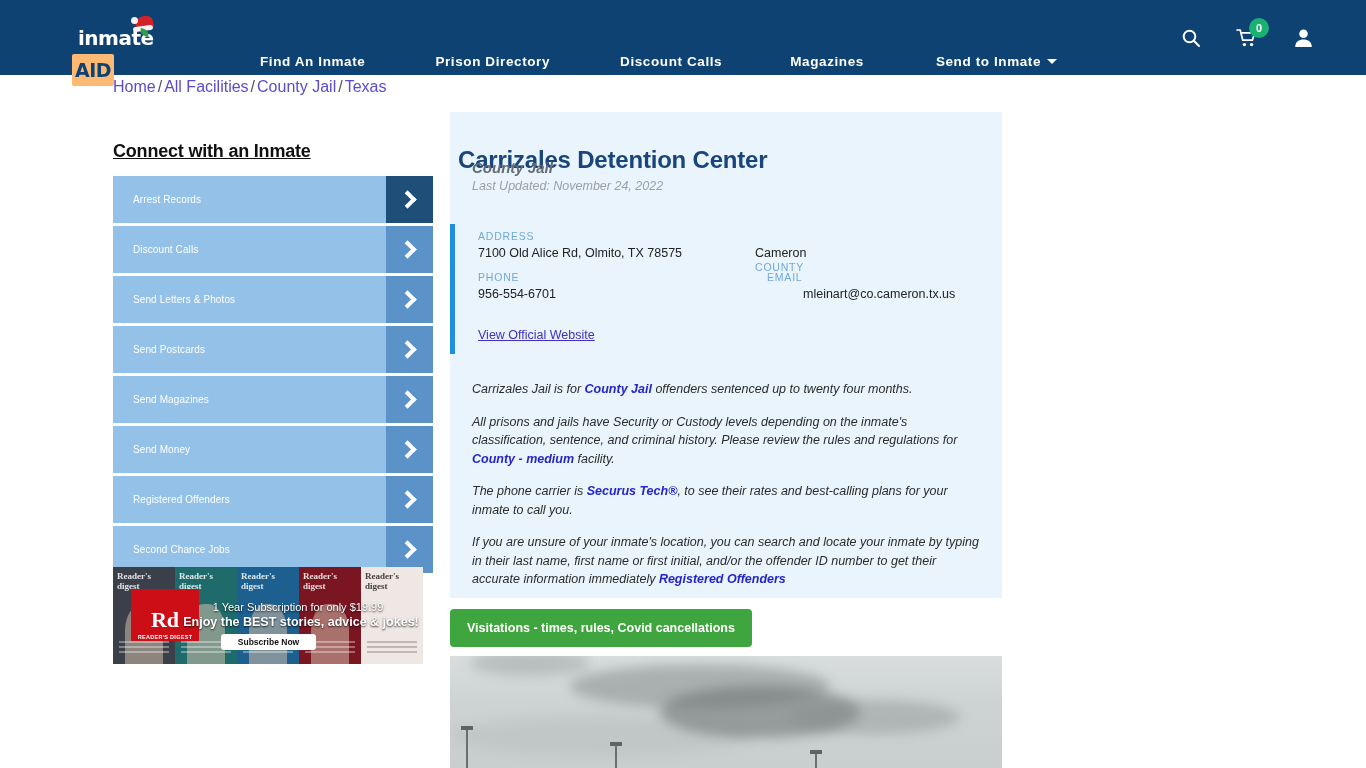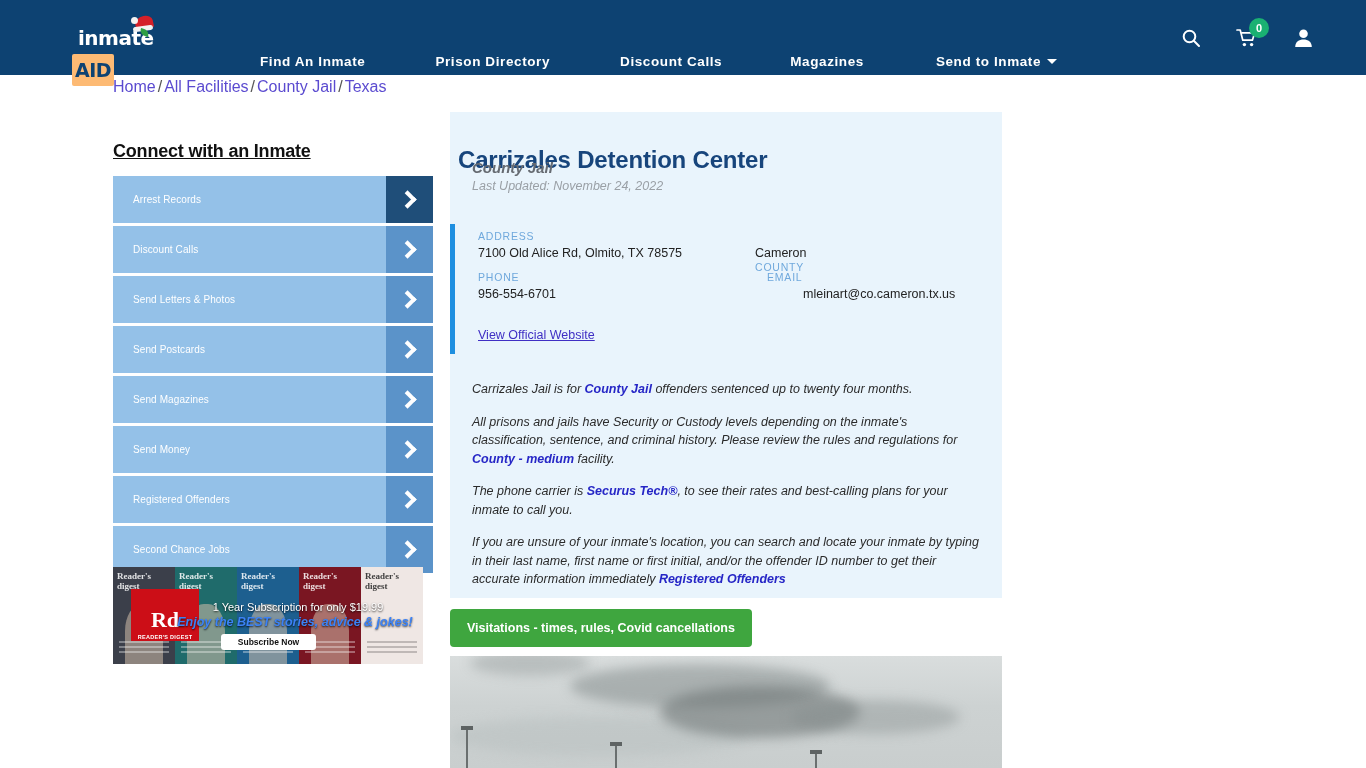--- a/index.html
+++ b/index.html
@@ -180,24 +180,23 @@
   .ad-rd .big { color: #fff; font-size: 22px; font-weight: bold;
     font-family: "Liberation Serif", serif; line-height: 20px; }
   .ad-rd .sm { color: #fff; font-size: 5.5px; font-weight: bold;
     letter-spacing: .3px; margin-top: 4px; text-align: center; line-height: 7px; }
   .ad-copy1 {
     position: absolute; left: 60px; top: 34px; width: 250px;
     color: #ffffff; font-size: 11px; font-weight: normal; text-align: center;
     text-shadow: 0 1px 2px rgba(0,0,0,.8);
   }
   .ad-copy2 {
-    position: absolute; left: 52px; top: 48px; width: 260px;
-    color: #3b82f6; font-size: 12.5px; font-weight: bold; text-align: center;
+    position: absolute; left: 58px; top: 48px; width: 260px;
+    color: #ffffff; font-size: 12.5px; font-weight: bold; text-align: center;
     text-shadow: 0 1px 2px rgba(0,0,0,.8);
-    font-style: italic;
   }
   .ad-cta {
     position: absolute; left: 108px; top: 67px;
     width: 95px; height: 16px; background: #ffffff;
     border-radius: 3px; color: #111111;
     font-size: 8.5px; font-weight: bold;
     display: flex; align-items: center; justify-content: center;
   }
 
   

